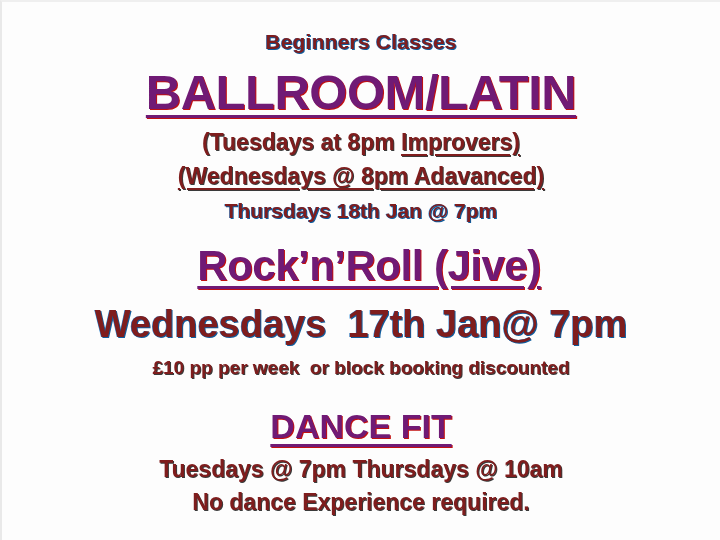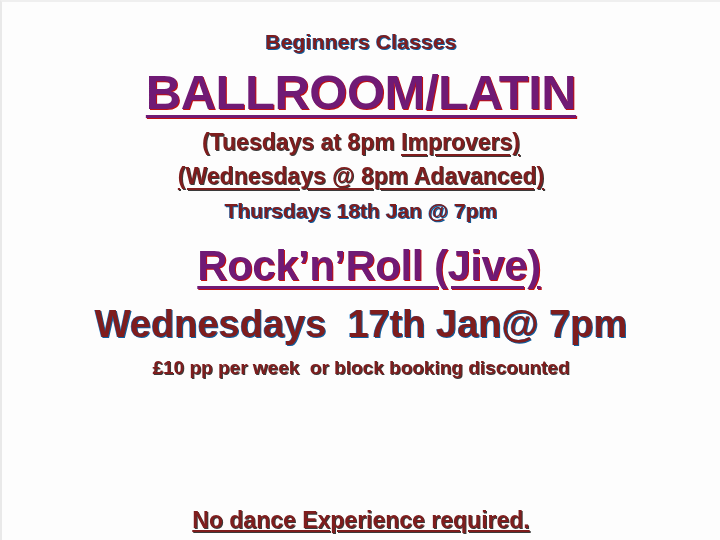--- a/index.html
+++ b/index.html
@@ -57,21 +57,21 @@
   #l-ballroom       { top: 66px;  font-size: 49px; letter-spacing: -0.5px; }
   #l-tuesdays-imp   { top: 129px; font-size: 23px; }
   #l-wednesdays-adv { top: 163px; font-size: 23px; }
   #l-thursdays18    { top: 198px; font-size: 21px; }
   #l-rocknroll      { top: 243px; font-size: 42px; letter-spacing: -0.5px; margin-left: 8px; }
   #l-wednesdays17   { top: 303px; font-size: 38px; }
   #l-price          { top: 348px; font-size: 19px; margin-top: 8px; }
   #l-singles        { top: 378px; font-size: 19px; }
   #l-dancefit       { top: 407px; font-size: 34px; letter-spacing: 0px; }
   #l-dancefit-times { top: 456px; font-size: 23px; }
-  #l-noexp          { top: 507px; font-size: 23px; text-decoration: underline; }
+  #l-noexp          { top: 489px; font-size: 23px; }
 </style>
 </head>
 <body>
 
 <div id="poster">
 
   <div class="line blue" id="l-beginners">Beginners Classes</div>
 
   <div class="line red u" id="l-ballroom">BALLROOM/LATIN</div>
 
@@ -81,17 +81,19 @@
 
   <div class="line blue" id="l-thursdays18">Thursdays 18th Jan @ 7pm</div>
 
   <div class="line red u" id="l-rocknroll">Rock’n’Roll (Jive)</div>
 
   <div class="line blue" id="l-wednesdays17">Wednesdays  17th Jan@ 7pm</div>
 
   <div class="line black" id="l-price">£10 pp per week  or block booking discounted</div>
 
 
+  <div class="line red u" id="l-dancefit">DANCE FIT</div>
 
+  <div class="line black" id="l-dancefit-times">Tuesdays @ 7pm Thursdays @ 10am</div>
 
   <div class="line black" id="l-noexp">No dance Experience required.</div>
 
 </div>
 
 </body></html>

